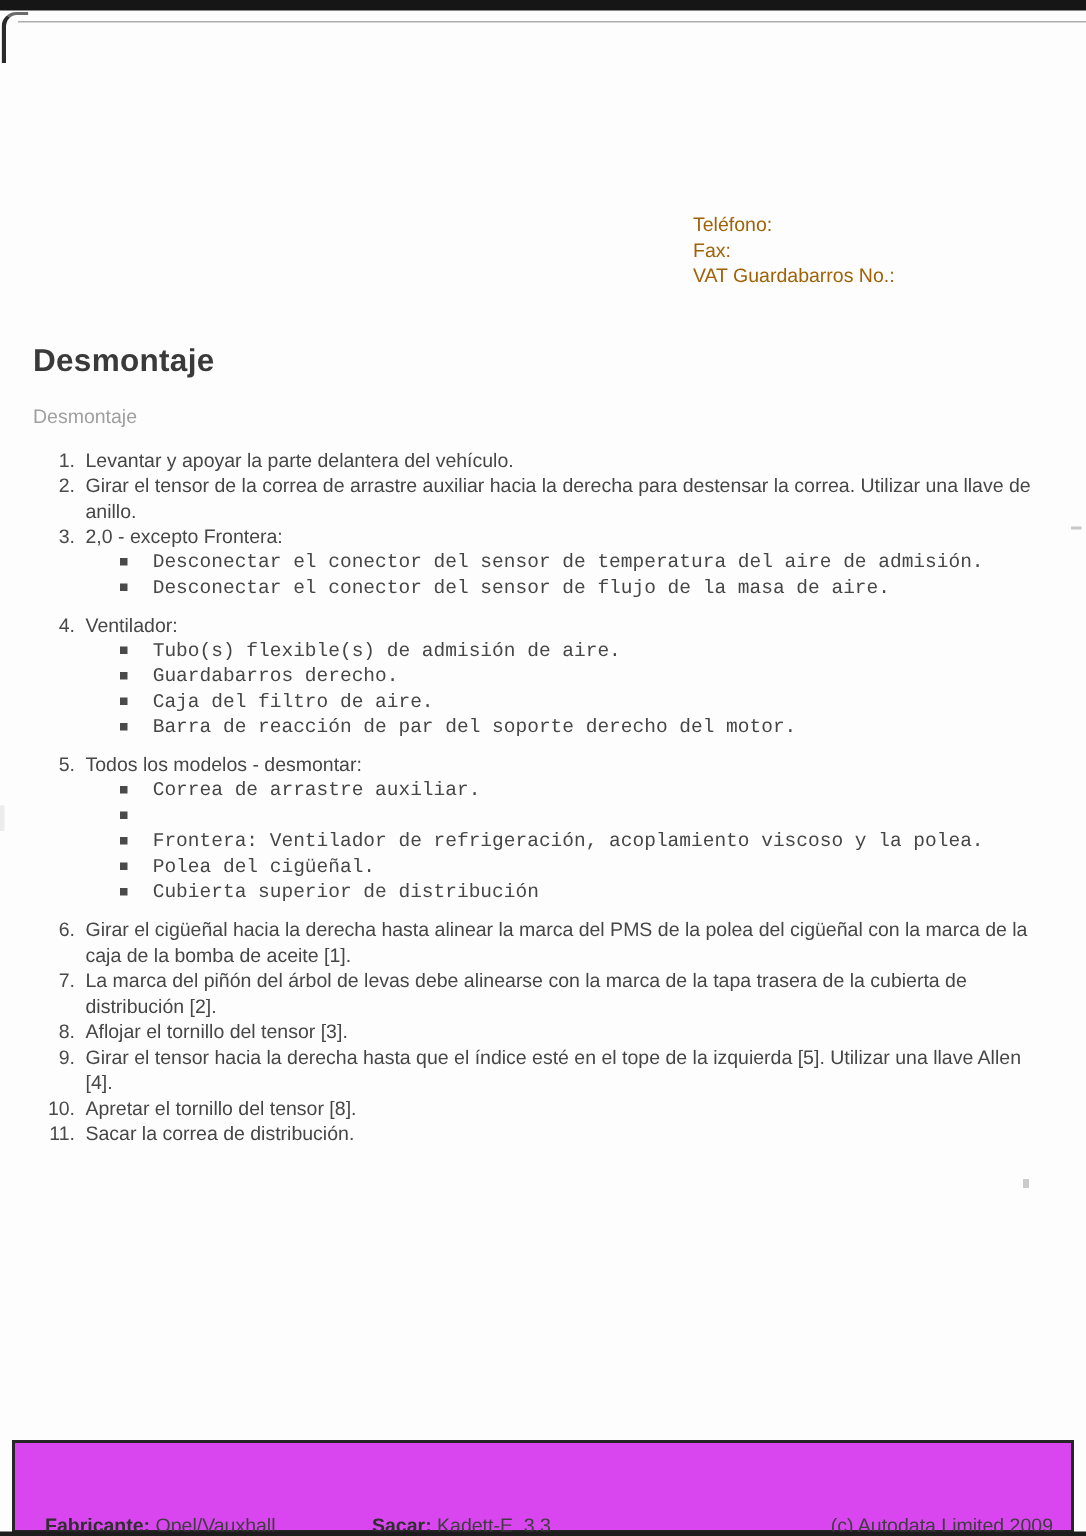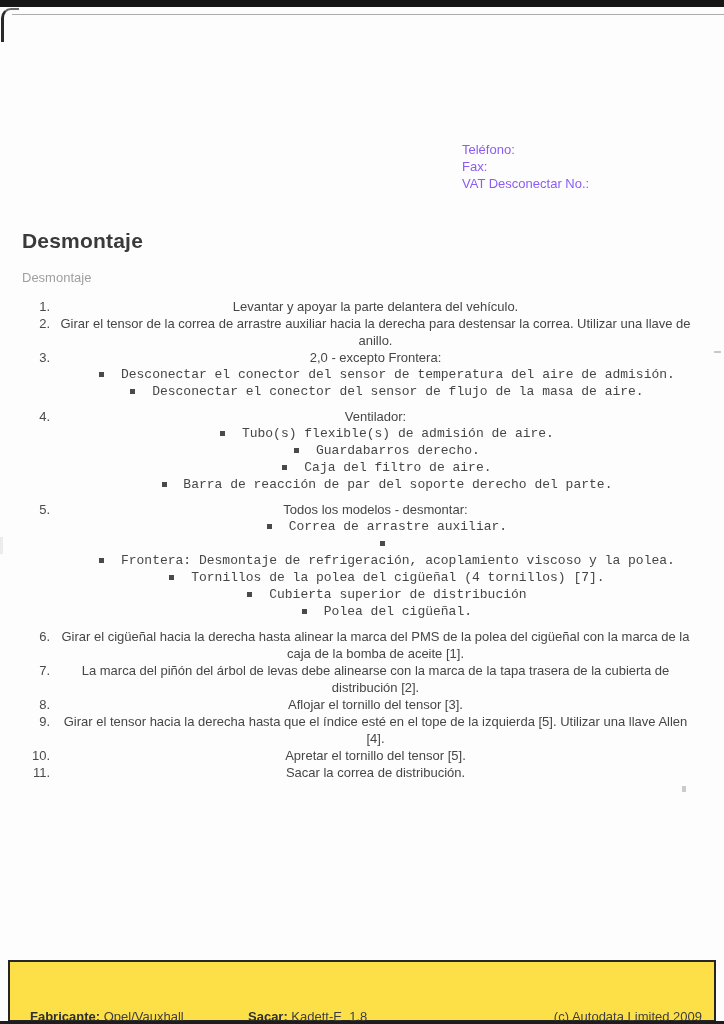--- a/index.html
+++ b/index.html
@@ -13,61 +13,61 @@
   .topbar{position:absolute;top:0;left:0;right:0;height:7px;background:#161616;}
   .top-edge{position:absolute;top:14px;left:12px;right:0;border-top:1px solid #adadad;}
   .corner{position:absolute;left:1px;top:8px;width:15px;height:32px;
     border-left:3px solid #2a2a2a;border-top:2px solid #6a6a6a;border-top-left-radius:10px;}
   .bottombar{position:absolute;bottom:0;left:0;right:0;height:3px;background:#1d1d1d;}
   .artifact-a{position:absolute;left:714px;top:351px;width:7px;height:2px;background:#c8c8c8;}
   .artifact-b{position:absolute;left:0;top:537px;width:3px;height:17px;background:#ececec;}
   .artifact-c{position:absolute;left:682px;top:786px;width:4px;height:6px;background:#b9b9b9;opacity:.75;}
 
   
-  .contact{position:absolute;left:462px;top:141px;font-size:13px;line-height:17px;color:#8b5cf6;}
+  .contact{position:absolute;left:462px;top:141px;font-size:13px;line-height:17px;color:#a16207;}
 
   
   .title{position:absolute;left:22px;top:229px;margin:0;font-size:21px;font-weight:bold;
     color:#3a3a3a;letter-spacing:.2px;}
   .subtitle{position:absolute;left:22px;top:270px;font-size:13px;color:#9f9f9f;}
 
   
   .steps{position:absolute;left:28px;top:298px;width:666px;margin:0;padding:0;list-style:none;
     font-size:13px;line-height:17px;color:#464646;}
   .step{display:flex;}
   .step.gap{margin-bottom:8px;}
   .num{flex:none;width:22px;text-align:right;margin-right:7px;color:#4a4a4a;}
-  .stext{flex:1;min-width:0;text-align:center;}
+  .stext{flex:1;min-width:0;}
   .bullets{margin:0 0 0 23px;padding:0;list-style:none;font-family:Liberation Mono, monospace;}
   .bullet-item{line-height:17px;}
   .sq{display:inline-block;width:5px;height:5px;background:#4a4a4a;margin-right:9px;vertical-align:1px;}
 
   
-  .footer{position:absolute;left:8px;top:960px;width:704px;height:58px;background:#fde047;
+  .footer{position:absolute;left:8px;top:960px;width:704px;height:58px;background:#d946ef;
     border:2px solid #262626;border-bottom-width:4px;font-size:13px;color:#3e3e3e;}
   .f-col{position:absolute;top:5px;line-height:20px;white-space:pre-wrap;}
   .f-col1{left:20px;}
   .f-col2{left:238px;}
   .f-col3{right:12px;text-align:right;}
   .f-label{font-weight:bold;color:#2f2f2f;}
 </style>
 </head>
 <body>
 
 <div class="topbar"></div>
 <div class="top-edge"></div>
 <div class="corner"></div>
 <div class="artifact-a"></div>
 <div class="artifact-b"></div>
 <div class="artifact-c"></div>
 
 <div class="contact">
   <div>Teléfono:</div>
   <div>Fax:</div>
-  <div>VAT Desconectar No.:</div>
+  <div>VAT Guardabarros No.:</div>
 </div>
 
 <h1 class="title">Desmontaje</h1>
 <div class="subtitle">Desmontaje</div>
 
 <ol class="steps" id="steps">
   <li class="step">
     <span class="num">1.</span>
     <div class="stext">
       <span>Levantar y apoyar la parte delantera del vehículo.</span>
@@ -117,21 +117,21 @@
     <span>Guardabarros derecho.</span>
   </li>
 
   <li class="bullet-item">
     <span class="sq"></span>
     <span>Caja del filtro de aire.</span>
   </li>
 
   <li class="bullet-item">
     <span class="sq"></span>
-    <span>Barra de reacción de par del soporte derecho del parte.</span>
+    <span>Barra de reacción de par del soporte derecho del motor.</span>
   </li>
 </ul>
     </div>
   </li>
 
   <li class="step gap">
     <span class="num">5.</span>
     <div class="stext">
       <span>Todos los modelos - desmontar:</span>
       <ul class="bullets">
@@ -139,38 +139,34 @@
     <span class="sq"></span>
     <span>Correa de arrastre auxiliar.</span>
   </li>
 
   <li class="bullet-item">
     <span class="sq"></span>
   </li>
 
   <li class="bullet-item">
     <span class="sq"></span>
-    <span>Frontera: Desmontaje de refrigeración, acoplamiento viscoso y la polea.</span>
-  </li>
-
-  <li class="bullet-item">
-    <span class="sq"></span>
-    <span>Tornillos de la polea del cigüeñal (4 tornillos) [7].</span>
+    <span>Frontera: Ventilador de refrigeración, acoplamiento viscoso y la polea.</span>
+  </li>
+
+
+  <li class="bullet-item">
+    <span class="sq"></span>
+    <span>Polea del cigüeñal.</span>
   </li>
 
   <li class="bullet-item">
     <span class="sq"></span>
     <span>Cubierta superior de distribución</span>
   </li>
 
-  <li class="bullet-item">
-    <span class="sq"></span>
-    <span>Polea del cigüeñal.</span>
-  </li>
-
 </ul>
     </div>
   </li>
 
   <li class="step">
     <span class="num">6.</span>
     <div class="stext">
       <span>Girar el cigüeñal hacia la derecha hasta alinear la marca del PMS de la polea del cigüeñal con la marca de la caja de la bomba de aceite [1].</span>
       
     </div>
@@ -196,42 +192,42 @@
     <span class="num">9.</span>
     <div class="stext">
       <span>Girar el tensor hacia la derecha hasta que el índice esté en el tope de la izquierda [5]. Utilizar una llave Allen [4].</span>
       
     </div>
   </li>
 
   <li class="step">
     <span class="num">10.</span>
     <div class="stext">
-      <span>Apretar el tornillo del tensor [5].</span>
+      <span>Apretar el tornillo del tensor [8].</span>
       
     </div>
   </li>
 
   <li class="step">
     <span class="num">11.</span>
     <div class="stext">
       <span>Sacar la correa de distribución.</span>
       
     </div>
   </li>
 </ol>
 
 <div class="footer">
   <div class="f-col f-col1">
     <div><span class="f-label">Fabricante:</span><span> Opel/Vauxhall</span></div>
     
     
   </div>
   <div class="f-col f-col2">
-    <div><span class="f-label">Sacar:</span><span> Kadett-E  1,8</span></div>
+    <div><span class="f-label">Sacar:</span><span> Kadett-E  3,3</span></div>
     
     
   </div>
   <div class="f-col f-col3">
     <div>(c) Autodata Limited 2009</div>
     
     
   </div>
 </div>
 

